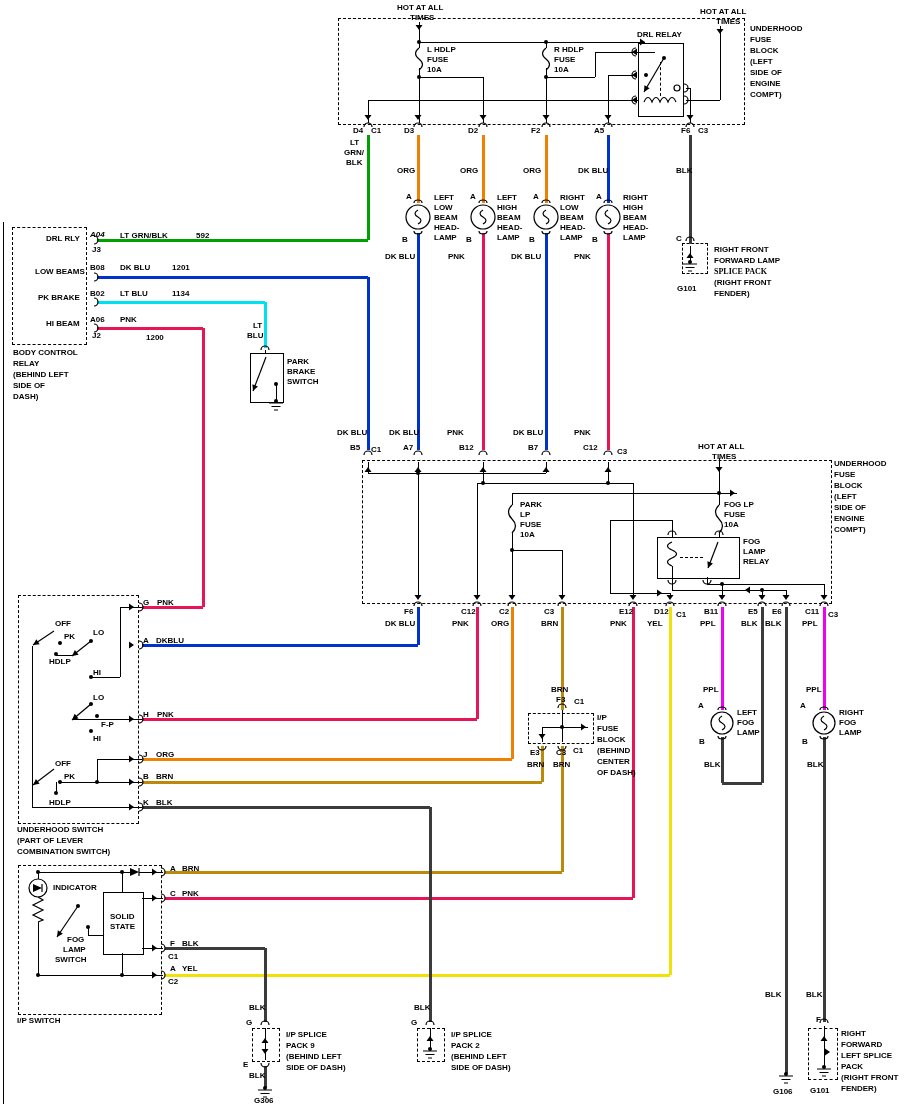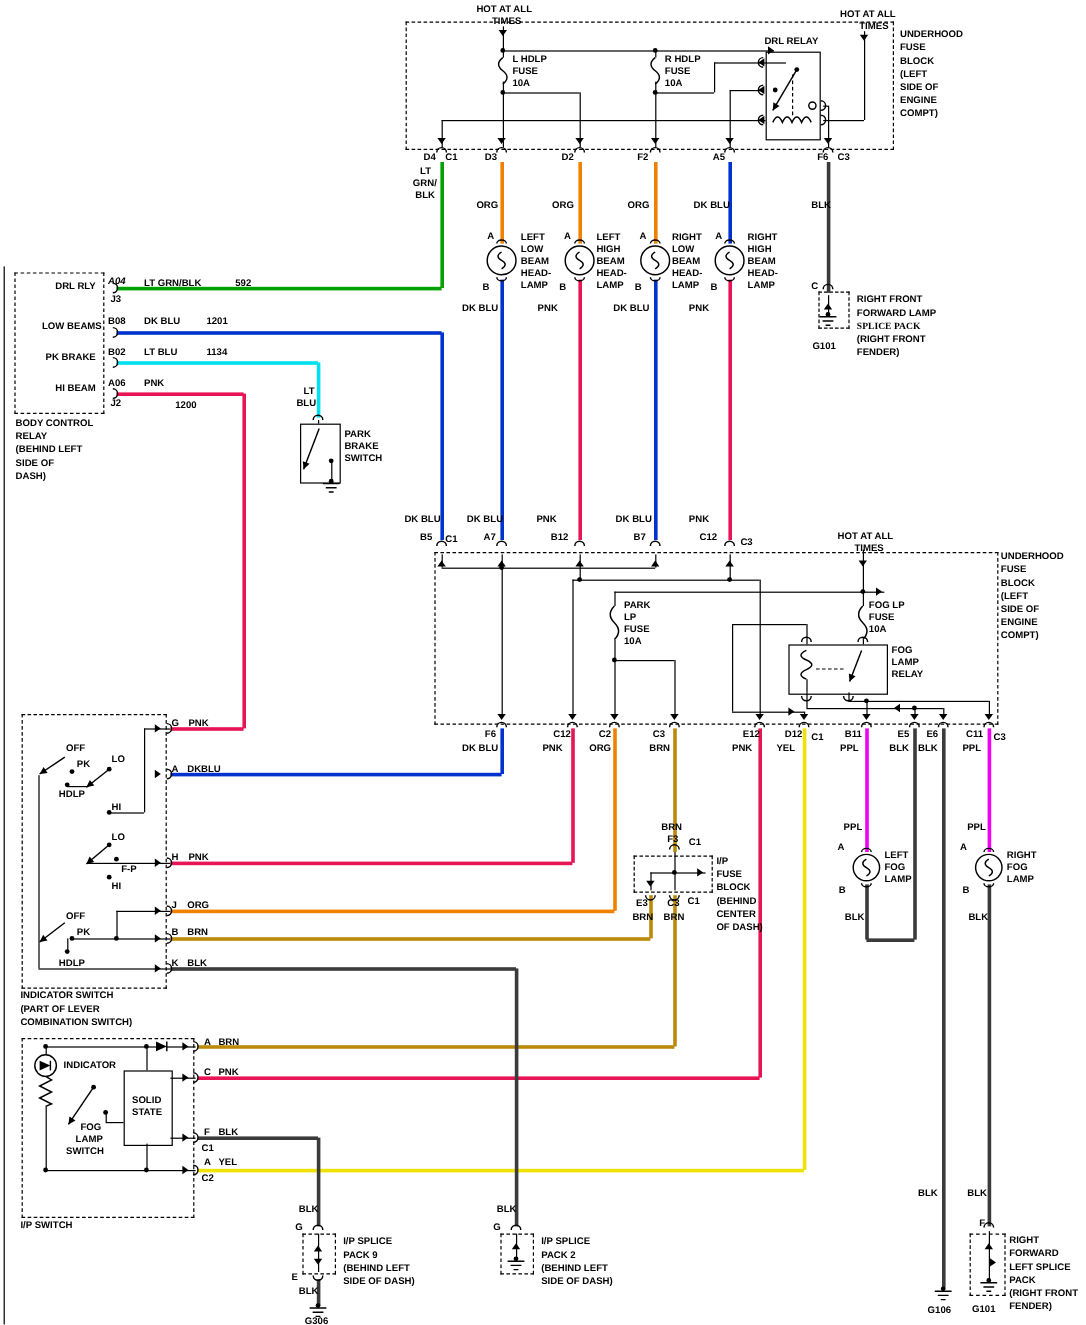--- a/index.html
+++ b/index.html
@@ -333,21 +333,21 @@
     <div class="lbl" style="left: 143px; top: 637px;">A</div>
     <div class="lbl" style="left: 156px; top: 637px;">DKBLU</div>
     <div class="lbl" style="left: 143px; top: 711px;">H</div>
     <div class="lbl" style="left: 157px; top: 711px;">PNK</div>
     <div class="lbl" style="left: 143px; top: 751px;">J</div>
     <div class="lbl" style="left: 156px; top: 751px;">ORG</div>
     <div class="lbl" style="left: 143px; top: 773px;">B</div>
     <div class="lbl" style="left: 156px; top: 773px;">BRN</div>
     <div class="lbl" style="left: 143px; top: 799px;">K</div>
     <div class="lbl" style="left: 156px; top: 799px;">BLK</div>
-    <div class="lbl" style="left: 17px; top: 826px;">INDICATOR SWITCH</div>
+    <div class="lbl" style="left: 17px; top: 826px;">UNDERHOOD SWITCH</div>
     <div class="lbl" style="left: 17px; top: 837px;">(PART OF LEVER</div>
     <div class="lbl" style="left: 17px; top: 848px;">COMBINATION SWITCH)</div>
     <div class="lbl" style="left: 551px; top: 686px;">BRN</div>
     <div class="lbl" style="left: 556px; top: 696px;">F3</div>
     <div class="lbl" style="left: 574px; top: 698px;">C1</div>
     <div class="lbl" style="left: 530px; top: 749px;">E3</div>
     <div class="lbl" style="left: 556px; top: 749px;">C3</div>
     <div class="lbl" style="left: 573px; top: 747px;">C1</div>
     <div class="lbl" style="left: 527px; top: 761px;">BRN</div>
     <div class="lbl" style="left: 553px; top: 761px;">BRN</div>

